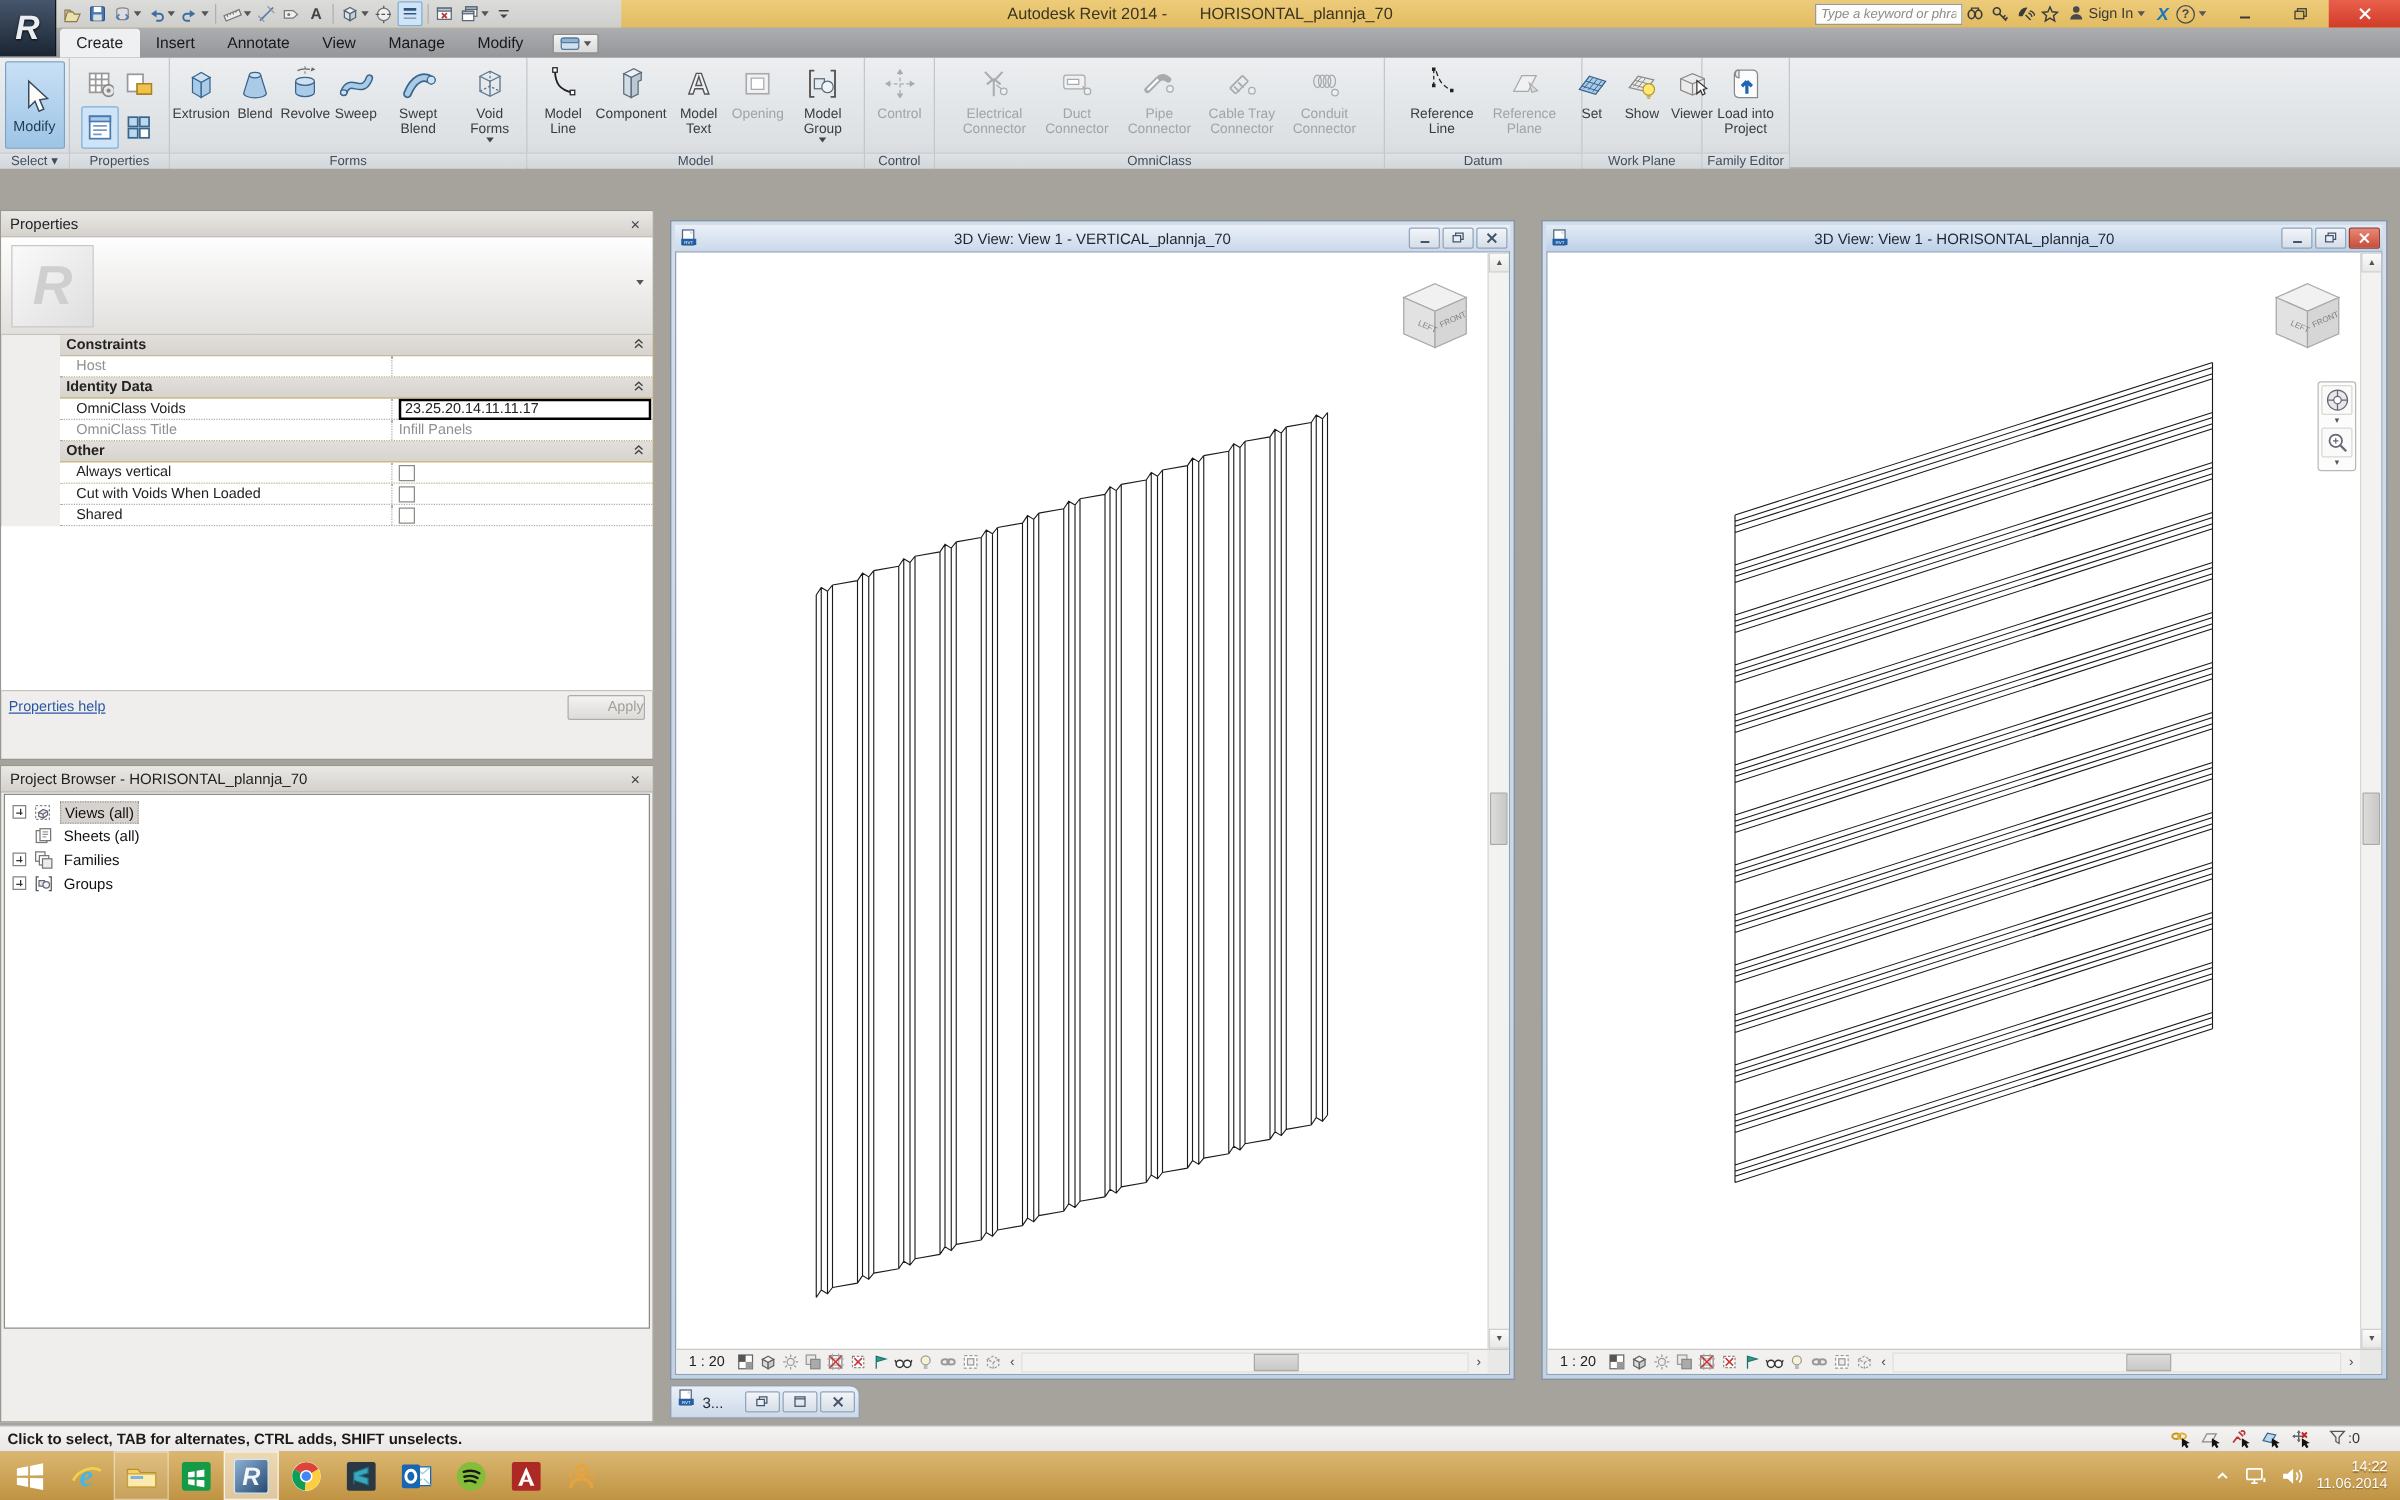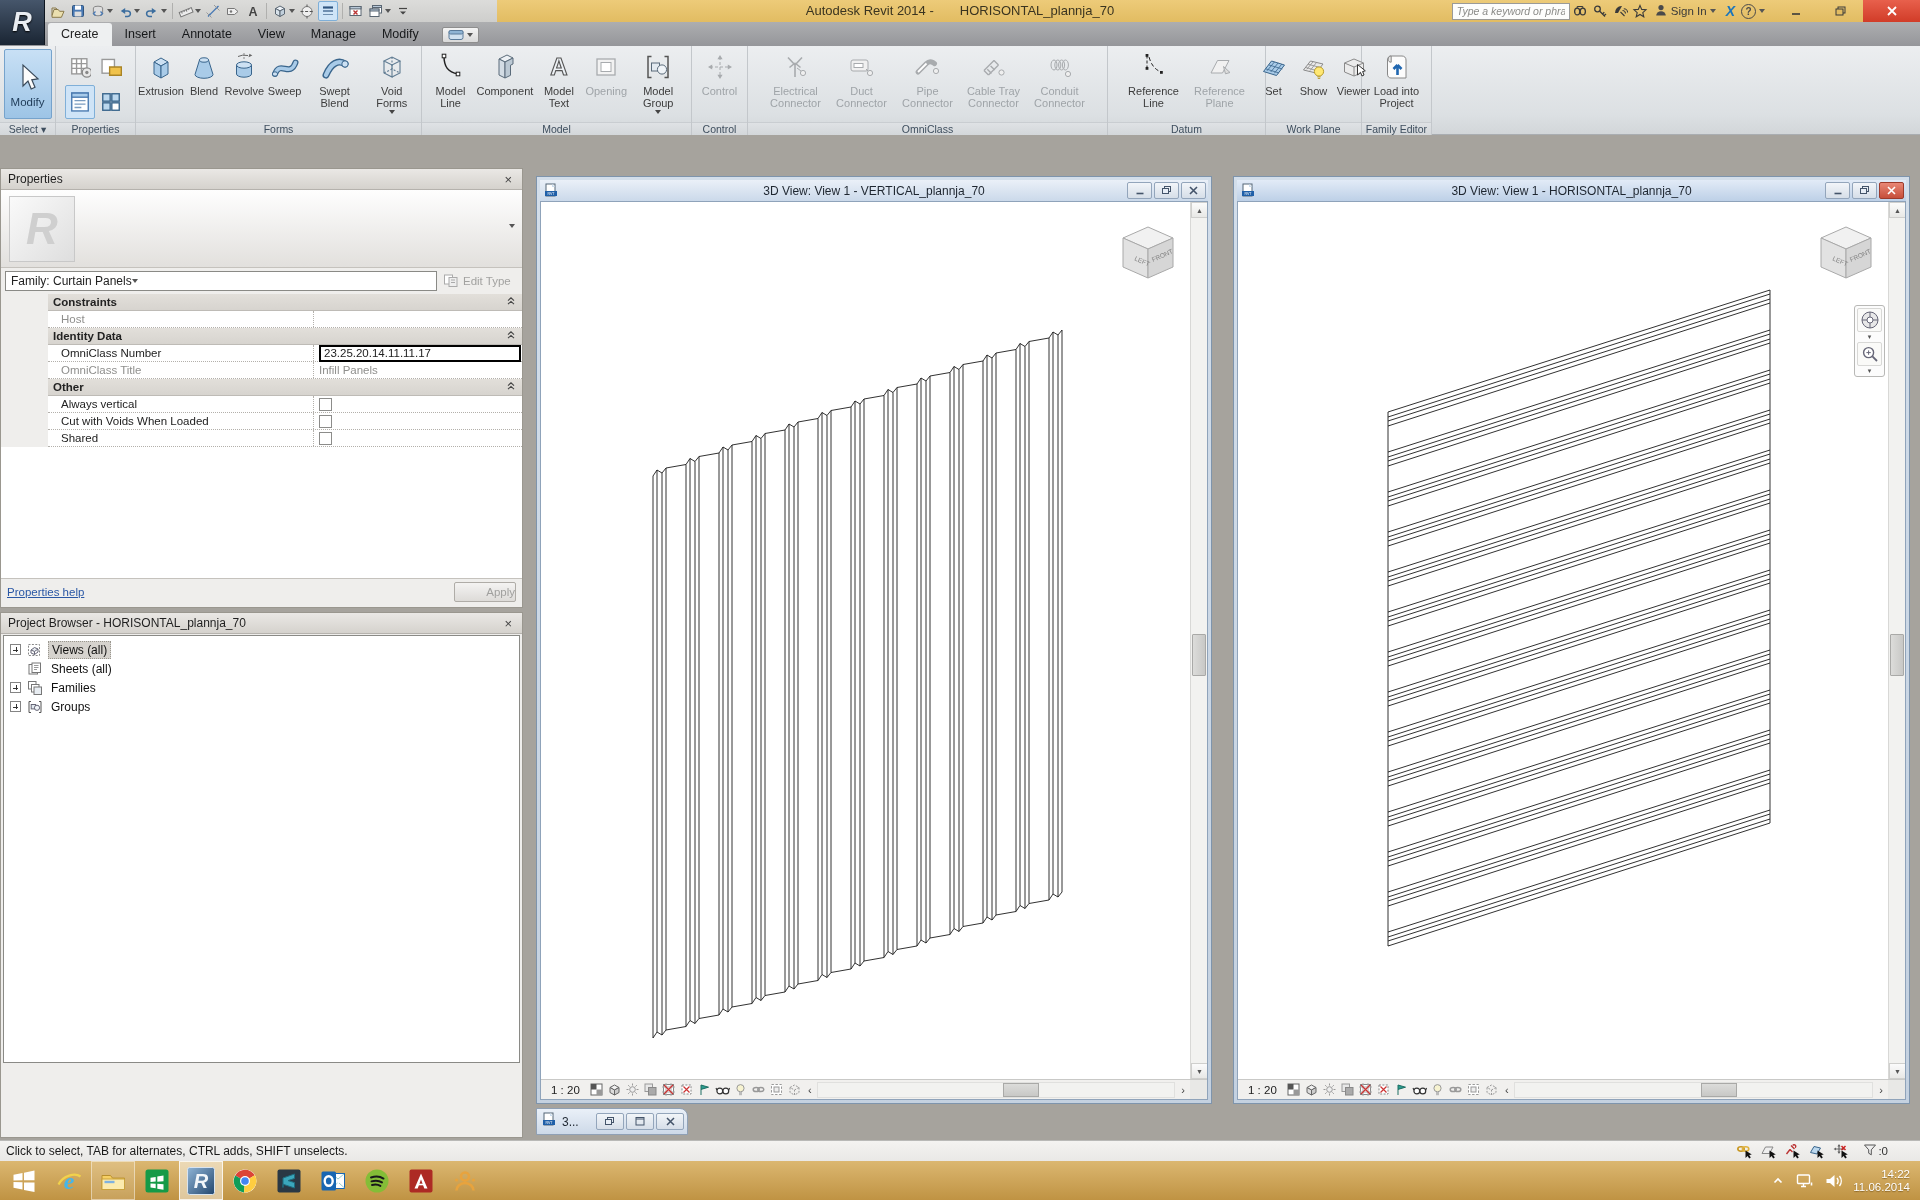--- a/index.html
+++ b/index.html
@@ -147,21 +147,21 @@
   .mintab { position:absolute; left:536px; top:1108px; width:152px; height:27px; z-index:6;
     background:linear-gradient(#EAF0F8,#CDD9E8); border:1px solid #8FA0B5; border-radius:0 8px 0 0;
     display:flex; align-items:center; padding:0 3px 0 5px; gap:4px;}
   .mintab .mt-label { font-size:12px; color:#1E2630; }
   .mintab .btns { margin-left:auto; display:flex; gap:2px;}
   .mintab .wbtn { width:28px; }
 
   
   .statusbar { position:absolute; left:0; top:1140px; width:1920px; height:21px; background:linear-gradient(#F4F3F1,#E9E8E6);
     border-top:1px solid #B9B9B7; display:flex; align-items:center; font-size:12px; color:#1A1A1A; z-index:45;}
-  .statusbar .msg { padding-left:6px; }
+  .statusbar .msg { padding-left:6px;font-weight:bold; }
   .sb-icons { position:absolute; right:70px; display:flex; gap:5px; align-items:center;}
   .sb-ic { width:19px; height:18px; display:flex; align-items:center; justify-content:center; cursor:pointer;}
   .sb-filter { position:absolute; right:32px; display:flex; align-items:center; font-size:11.5px; color:#333; cursor:pointer;}
 
   
   .taskbar { position:absolute; left:0; top:1161px; width:1920px; height:39px;
     background:linear-gradient(#D0A65A,#C0924144); background-color:#C79B4B;
     background:linear-gradient(rgba(222,184,110,0.95), rgba(193,146,62,0.95)); display:flex; align-items:stretch; z-index:50;}
   .tb-start { width:47px; display:flex; align-items:center; justify-content:center; cursor:pointer;}
   .tb-app { width:44px; display:flex; align-items:center; justify-content:center; cursor:pointer; position:relative;}
@@ -696,53 +696,39 @@
     <div class="pal-header">
       <span>Properties</span>
       <span class="x">×</span>
     </div>
     <div class="preview">
       <div class="imgbox">
           <span class="bigR">R</span>
         </div>
       <div class="dd tri-down"></div>
     </div>
-    <div class="family-row">
-      <div class="family-combo">
-        <span>Family: Curtain Panels</span>
-        <span class="tri-down" id="comboArrow"></span>
-      </div>
-      <div class="edit-type">
-        <span id="editTypeIcon"><svg width="16" height="16" viewBox="0 0 16 16" xmlns="http://www.w3.org/2000/svg">
-              <rect x="1.5" y="3" width="8" height="9" fill="#fff" stroke="#AAA"></rect>
-              <rect x="6" y="5.5" width="8" height="9" fill="#EEE" stroke="#AAA"></rect>
-              <path d="M8 8 h4 M8 10.5 h4" stroke="#AAA"></path>
-            </svg></span>
-        <span>Edit Type</span>
-      </div>
-    </div>
     <div class="prop-grid" id="propGrid">
         <div class="psec">
           <span>Constraints</span>
           <span class="chev"><svg width="10" height="10" viewBox="0 0 10 10" xmlns="http://www.w3.org/2000/svg">
               <path d="M2 4.6 L5 1.8 L8 4.6 M2 8.2 L5 5.4 L8 8.2" fill="none" stroke="#444" stroke-width="1.1"></path>
             </svg></span>
         </div>
         <div class="prow">
           <div class="lab dim">Host</div>
           <div class="val dim"></div>
         </div>
         <div class="psec">
           <span>Identity Data</span>
           <span class="chev"><svg width="10" height="10" viewBox="0 0 10 10" xmlns="http://www.w3.org/2000/svg">
               <path d="M2 4.6 L5 1.8 L8 4.6 M2 8.2 L5 5.4 L8 8.2" fill="none" stroke="#444" stroke-width="1.1"></path>
             </svg></span>
         </div>
         <div class="prow">
-          <div class="lab">OmniClass Number</div>
+          <div class="lab">OmniClass Voids</div>
           <div class="val">
             <span class="editbox">23.25.20.14.11.11.17</span>
           </div>
         </div>
         <div class="prow">
           <div class="lab dim">OmniClass Title</div>
           <div class="val dim">Infill Panels</div>
         </div>
         <div class="psec">
           <span>Other</span>

